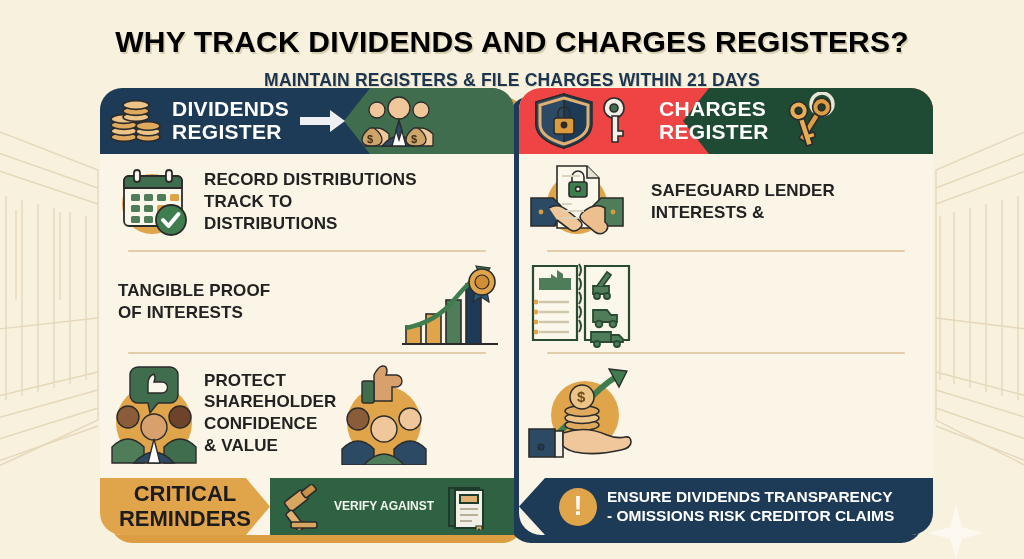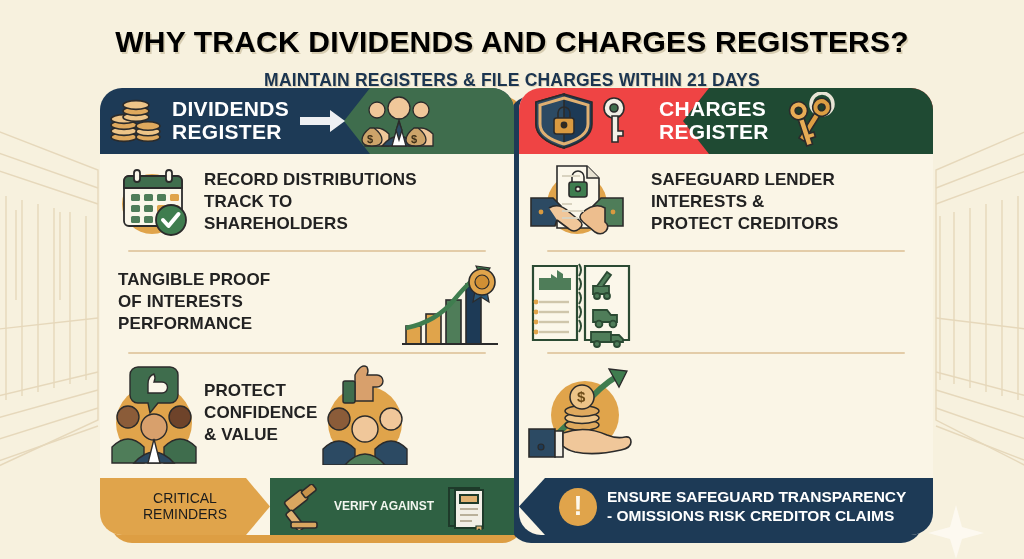--- a/index.html
+++ b/index.html
@@ -71,21 +71,21 @@
   .bottom-left{
     position:absolute;left:100px;top:478px;width:414px;height:57px;z-index:4;
     display:flex;align-items:center;
   }
   .crit-tab{
     width:170px;height:57px;background:#e0a44b;
     border-bottom-left-radius:22px;
     display:flex;align-items:center;justify-content:center;
     clip-path:polygon(0 0,146px 0,170px 50%,146px 100%,0 100%);
   }
-  .crit-text{font-size:14px;font-weight:normal;color:#1c1c1c;line-height:1.12;text-align:center;}
+  .crit-text{font-size:22px;font-weight:bold;color:#1c1c1c;line-height:1.12;text-align:center;}
   .verify-bar{
     flex:1;height:57px;background:#2f6143;
     display:flex;align-items:center;gap:8px;padding-left:8px;
   }
   .verify-text{font-size:12px;font-weight:bold;color:#f2f6ef;line-height:1.15;}
 
   .bottom-right{
     position:absolute;left:519px;top:478px;width:414px;height:57px;z-index:4;
     display:flex;align-items:center;
   }
@@ -232,31 +232,30 @@
             <rect x="45" y="43" width="9" height="7" rx="1.5"></rect>
             <rect x="58" y="43" width="9" height="7" rx="1.5"></rect>
           </g>
           <circle cx="59" cy="58" r="15" fill="#3f7d4f" stroke="#2b2b2b" stroke-width="1.8"></circle>
           <path d="M51 58 l5.5 6 10-12" stroke="#ffffff" stroke-width="4" fill="none" stroke-linecap="round" stroke-linejoin="round"></path>
         </svg>
       </div>
       <div class="item-text">
         <div>RECORD DISTRIBUTIONS</div>
         <div>TRACK TO</div>
-        <div>SHAREHOLDERS</div>
+        <div>DISTRIBUTIONS</div>
       </div>
     </div>
 
     <div class="divider"></div>
 
     <div class="item" style="height:100px;">
       <div class="item-text" style="flex:1;padding-left:14px;">
         <div>TANGIBLE PROOF</div>
         <div>OF INTERESTS</div>
-        <div>PERFORMANCE</div>
       </div>
       <div class="head-icon" style="width:118px;flex:0 0 118px;">
         <svg width="110" height="92" viewBox="0 0 110 92">
           <g stroke="#2b2b2b" stroke-width="1.6">
             <rect x="10" y="70" width="15" height="18" fill="#e0a44b"></rect>
             <rect x="30" y="58" width="15" height="30" fill="#e0a44b"></rect>
             <rect x="50" y="44" width="15" height="44" fill="#4f7d59"></rect>
             <rect x="70" y="28" width="15" height="60" fill="#1d3a56"></rect>
             <path d="M6 88 h96" stroke-width="2"></path>
           </g>
@@ -285,20 +284,21 @@
             <circle cx="46" cy="66" r="13" fill="#d8a06c"></circle>
             <path d="M26 102 q20-22 40 0 Z" fill="#2c4a63"></path>
             <path d="M46 78 L40 102 H52 Z" fill="#ffffff"></path>
             <path d="M30 6 h32 a8 8 0 0 1 8 8 v20 a8 8 0 0 1 -8 8 h-12 l-8 10 -2-10 h-10 a8 8 0 0 1 -8-8 v-20 a8 8 0 0 1 8-8 z" fill="#3f6d4d"></path>
             <path d="M40 32 v-9 q0-8 6-10 2 4 0 8 h8 a3 3 0 0 1 0 11 h-14 z" fill="#fbf7ea"></path>
           </g>
         </svg>
       </div>
       <div class="item-text" style="flex:0 0 auto;">
         <div>PROTECT</div>
+        <div>SHAREHOLDER</div>
         <div>CONFIDENCE</div>
         <div>&amp; VALUE</div>
       </div>
       <div class="head-icon" style="width:96px;flex:0 0 96px;">
         <svg width="88" height="104" viewBox="0 0 88 104">
           <circle cx="44" cy="62" r="37" fill="#e0a44b"></circle>
           <g stroke="#2b2b2b" stroke-width="1.4">
             <circle cx="18" cy="58" r="11" fill="#8b5c39"></circle>
             <path d="M2 88 q16-16 32 0 v16 H2 Z" fill="#2c4a63"></path>
             <circle cx="70" cy="58" r="11" fill="#f0c79a"></circle>
@@ -383,21 +383,20 @@
             <path d="M33 16 h18"></path>
               <path d="M33 44 h10"></path>
               <path d="M33 51 h22"></path>
               <path d="M33 58 h16"></path>
           </g>
         </svg>
       </div>
       <div class="item-text">
         <div>SAFEGUARD LENDER</div>
         <div>INTERESTS &amp;</div>
-        <div>PROTECT CREDITORS</div>
       </div>
     </div>
 
     <div class="divider"></div>
 
     <div class="item" style="height:100px;">
       <div class="head-icon" style="width:116px;flex:0 0 116px;">
         <svg width="108" height="92" viewBox="0 0 108 92">
           <g stroke="#2b4a33" stroke-width="2.2" fill="#fbf7ea">
             <path d="M6 10 h44 v74 H6 Z"></path>
@@ -513,17 +512,17 @@
     </div>
   </div>
 </div>
 
 <div class="bottom-right">
   <div class="ensure-bar">
     <div class="warn-circle">
       <span class="warn-mark">!</span>
     </div>
     <div class="ensure-text">
-      <div>ENSURE SAFEGUARD TRANSPARENCY</div>
+      <div>ENSURE DIVIDENDS TRANSPARENCY</div>
       <div>- OMISSIONS RISK CREDITOR CLAIMS</div>
     </div>
   </div>
 </div>
 
 </body></html>

